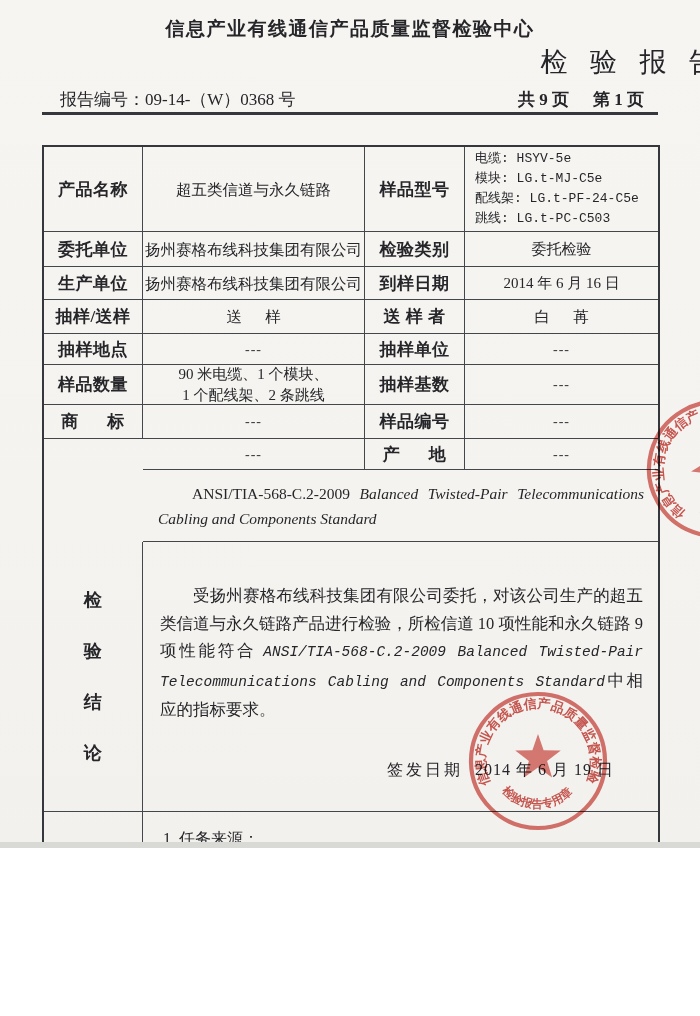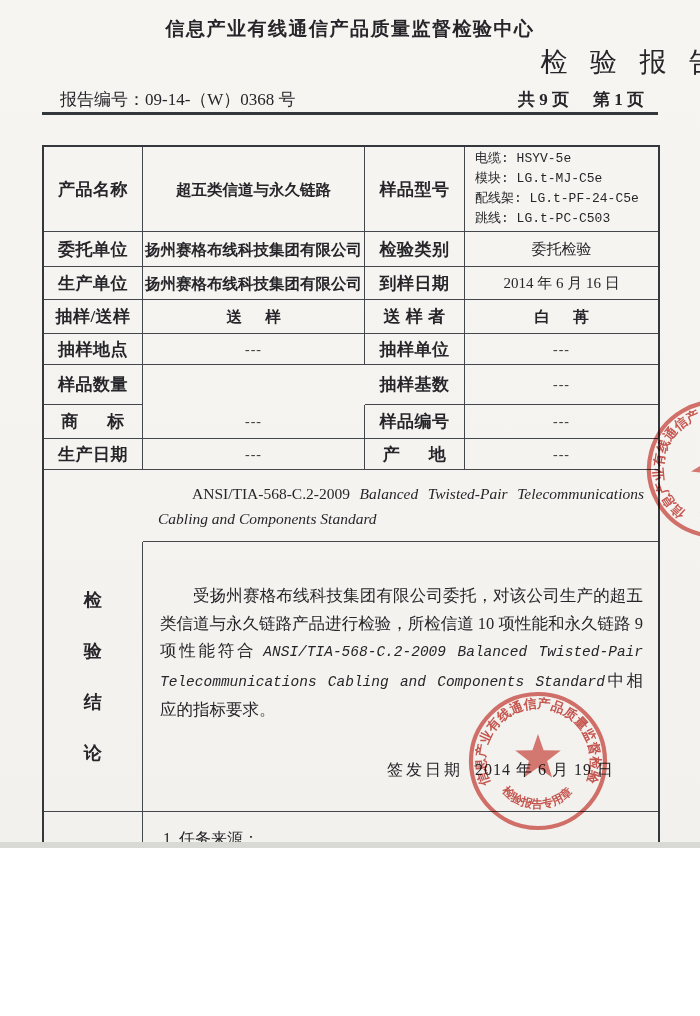--- a/index.html
+++ b/index.html
@@ -20,21 +20,21 @@
   .tbl{position:absolute;left:42px;top:145px;display:grid;
        grid-template-columns:99px 222px 100px 193px;
        grid-template-rows:85px 35px 33px 34px 31px 40px 34px 31px 72px 270px 88px;
        border:2px solid #34373c;}
   .c{border-right:1.4px solid #43464b;border-bottom:1.4px solid #43464b;
      display:flex;align-items:center;justify-content:center;box-sizing:border-box;}
   .er{border-right:none!important;}
   .eb{border-bottom:none!important;}
   .lab{font-weight:600;font-size:17px;letter-spacing:.5px;white-space:pre-wrap;text-align:center;}
   .val{font-size:15px;white-space:pre-wrap;text-align:center;line-height:21px;}
-  .val.big{font-size:15.5px;font-weight:bold;}
+  .val.big{font-size:15.5px;}
   .val.mono{font-family:"Liberation Mono",monospace;font-size:13px;justify-content:flex-start;
             text-align:left;padding-left:10px;line-height:20px;}
   .dash{letter-spacing:1px;color:#3e3e42;font-size:14px;}
 
   .basis{display:block;padding:11px 14px 0 15px;font-size:15.5px;line-height:25px;
          text-align:justify;text-indent:34px;}
   .it-serif{font-style:italic;}
 
   .concl{position:relative;display:block;padding:0;}
   .concl-p{margin:40px 15px 0 17px;font-size:16.5px;line-height:27.5px;text-align:justify;text-indent:33px;}
@@ -98,29 +98,30 @@
     <div class="c val big" style="grid-area:4/2">送      样</div>
     <div class="c lab" style="grid-area:4/3">送 样 者</div>
     <div class="c val big er" style="grid-area:4/4">白      苒</div>
 
     <div class="c lab" style="grid-area:5/1">抽样地点</div>
     <div class="c val dash" style="grid-area:5/2">---</div>
     <div class="c lab" style="grid-area:5/3">抽样单位</div>
     <div class="c val dash er" style="grid-area:5/4">---</div>
 
     <div class="c lab" style="grid-area:6/1">样品数量</div>
+    <div class="c val" style="grid-area:6/2">90 米电缆、1 个模块、
+1 个配线架、2 条跳线</div>
     <div class="c lab" style="grid-area:6/3">抽样基数</div>
     <div class="c val dash er" style="grid-area:6/4">---</div>
 
     <div class="c lab" style="grid-area:7/1">商      标</div>
     <div class="c val dash" style="grid-area:7/2">---</div>
     <div class="c lab" style="grid-area:7/3">样品编号</div>
     <div class="c val dash er" style="grid-area:7/4">---</div>
 
-    <div class="c lab" style="grid-area:8/1">生产日期</div>
     <div class="c val dash" style="grid-area:8/2">---</div>
     <div class="c lab" style="grid-area:8/3">产      地</div>
     <div class="c val dash er" style="grid-area:8/4">---</div>
 
     <div class="c basis er" style="grid-area:9/2/10/5">
       <span>ANSI/TIA-568-C.2-2009 </span><span class="it-serif">Balanced Twisted-Pair Telecommunications Cabling and Components Standard</span>
     </div>
 
     <div class="c lab vert" style="grid-area:10/1">
       <span>检</span>

